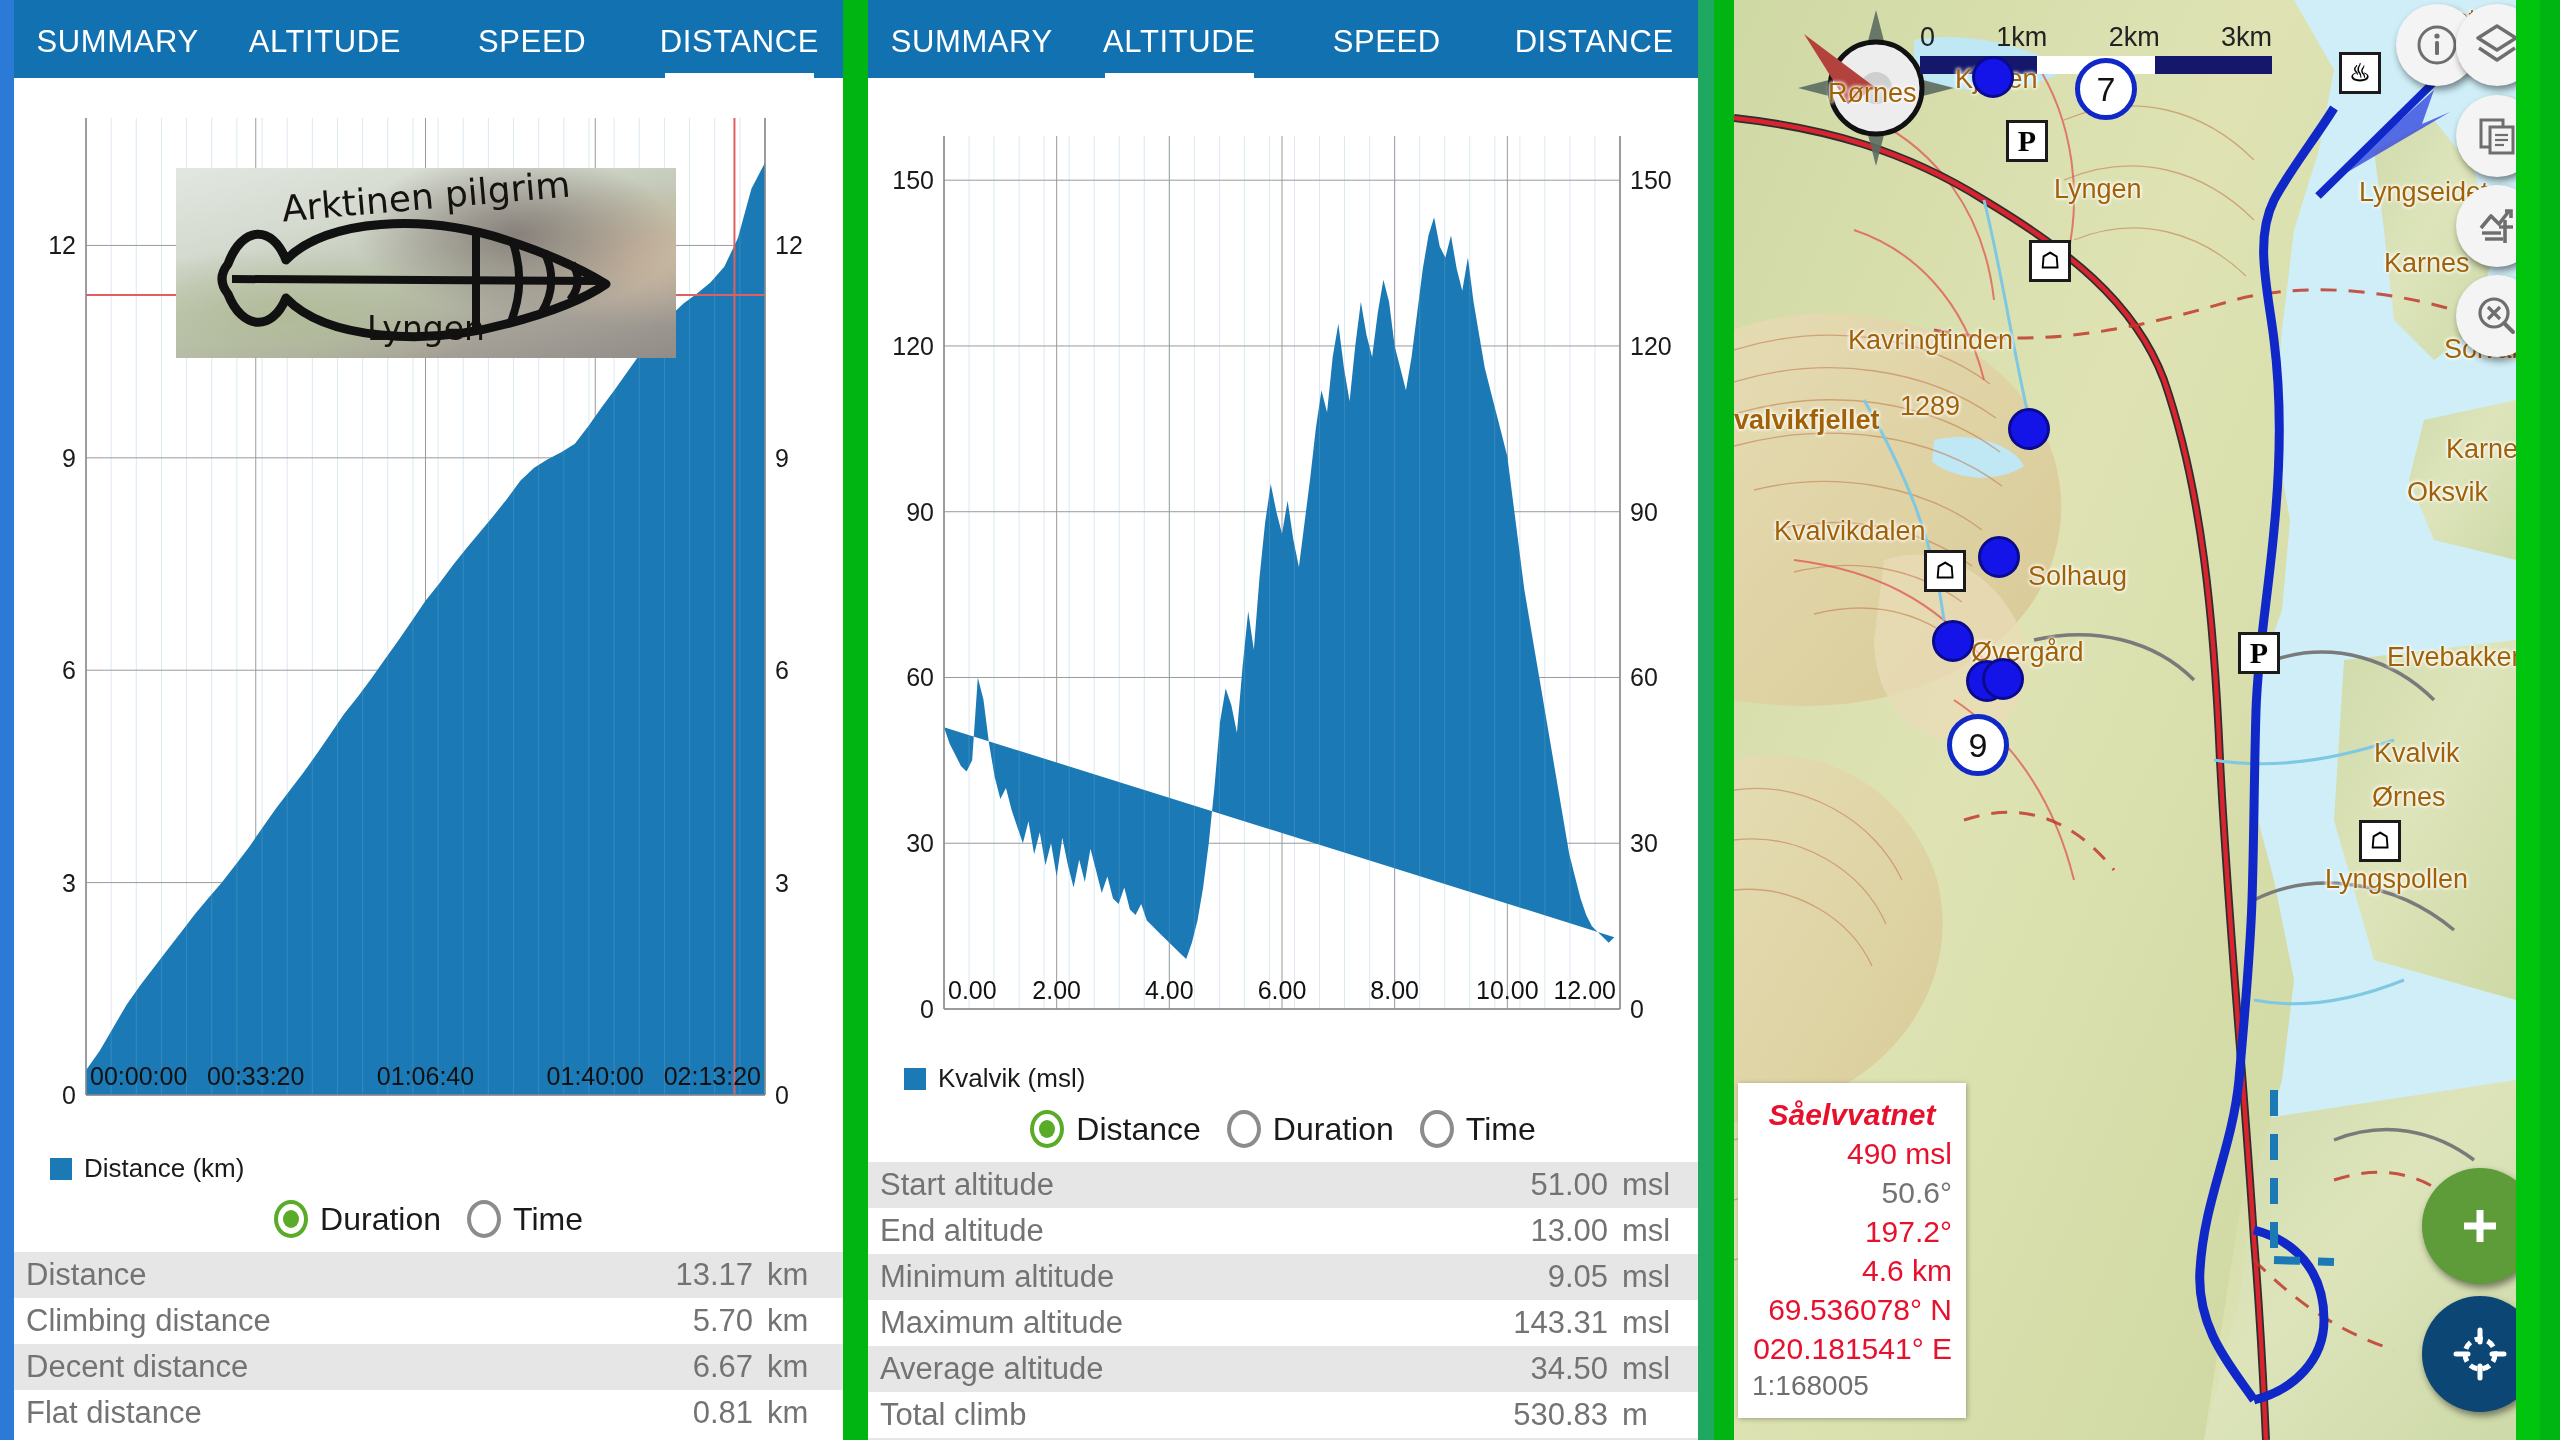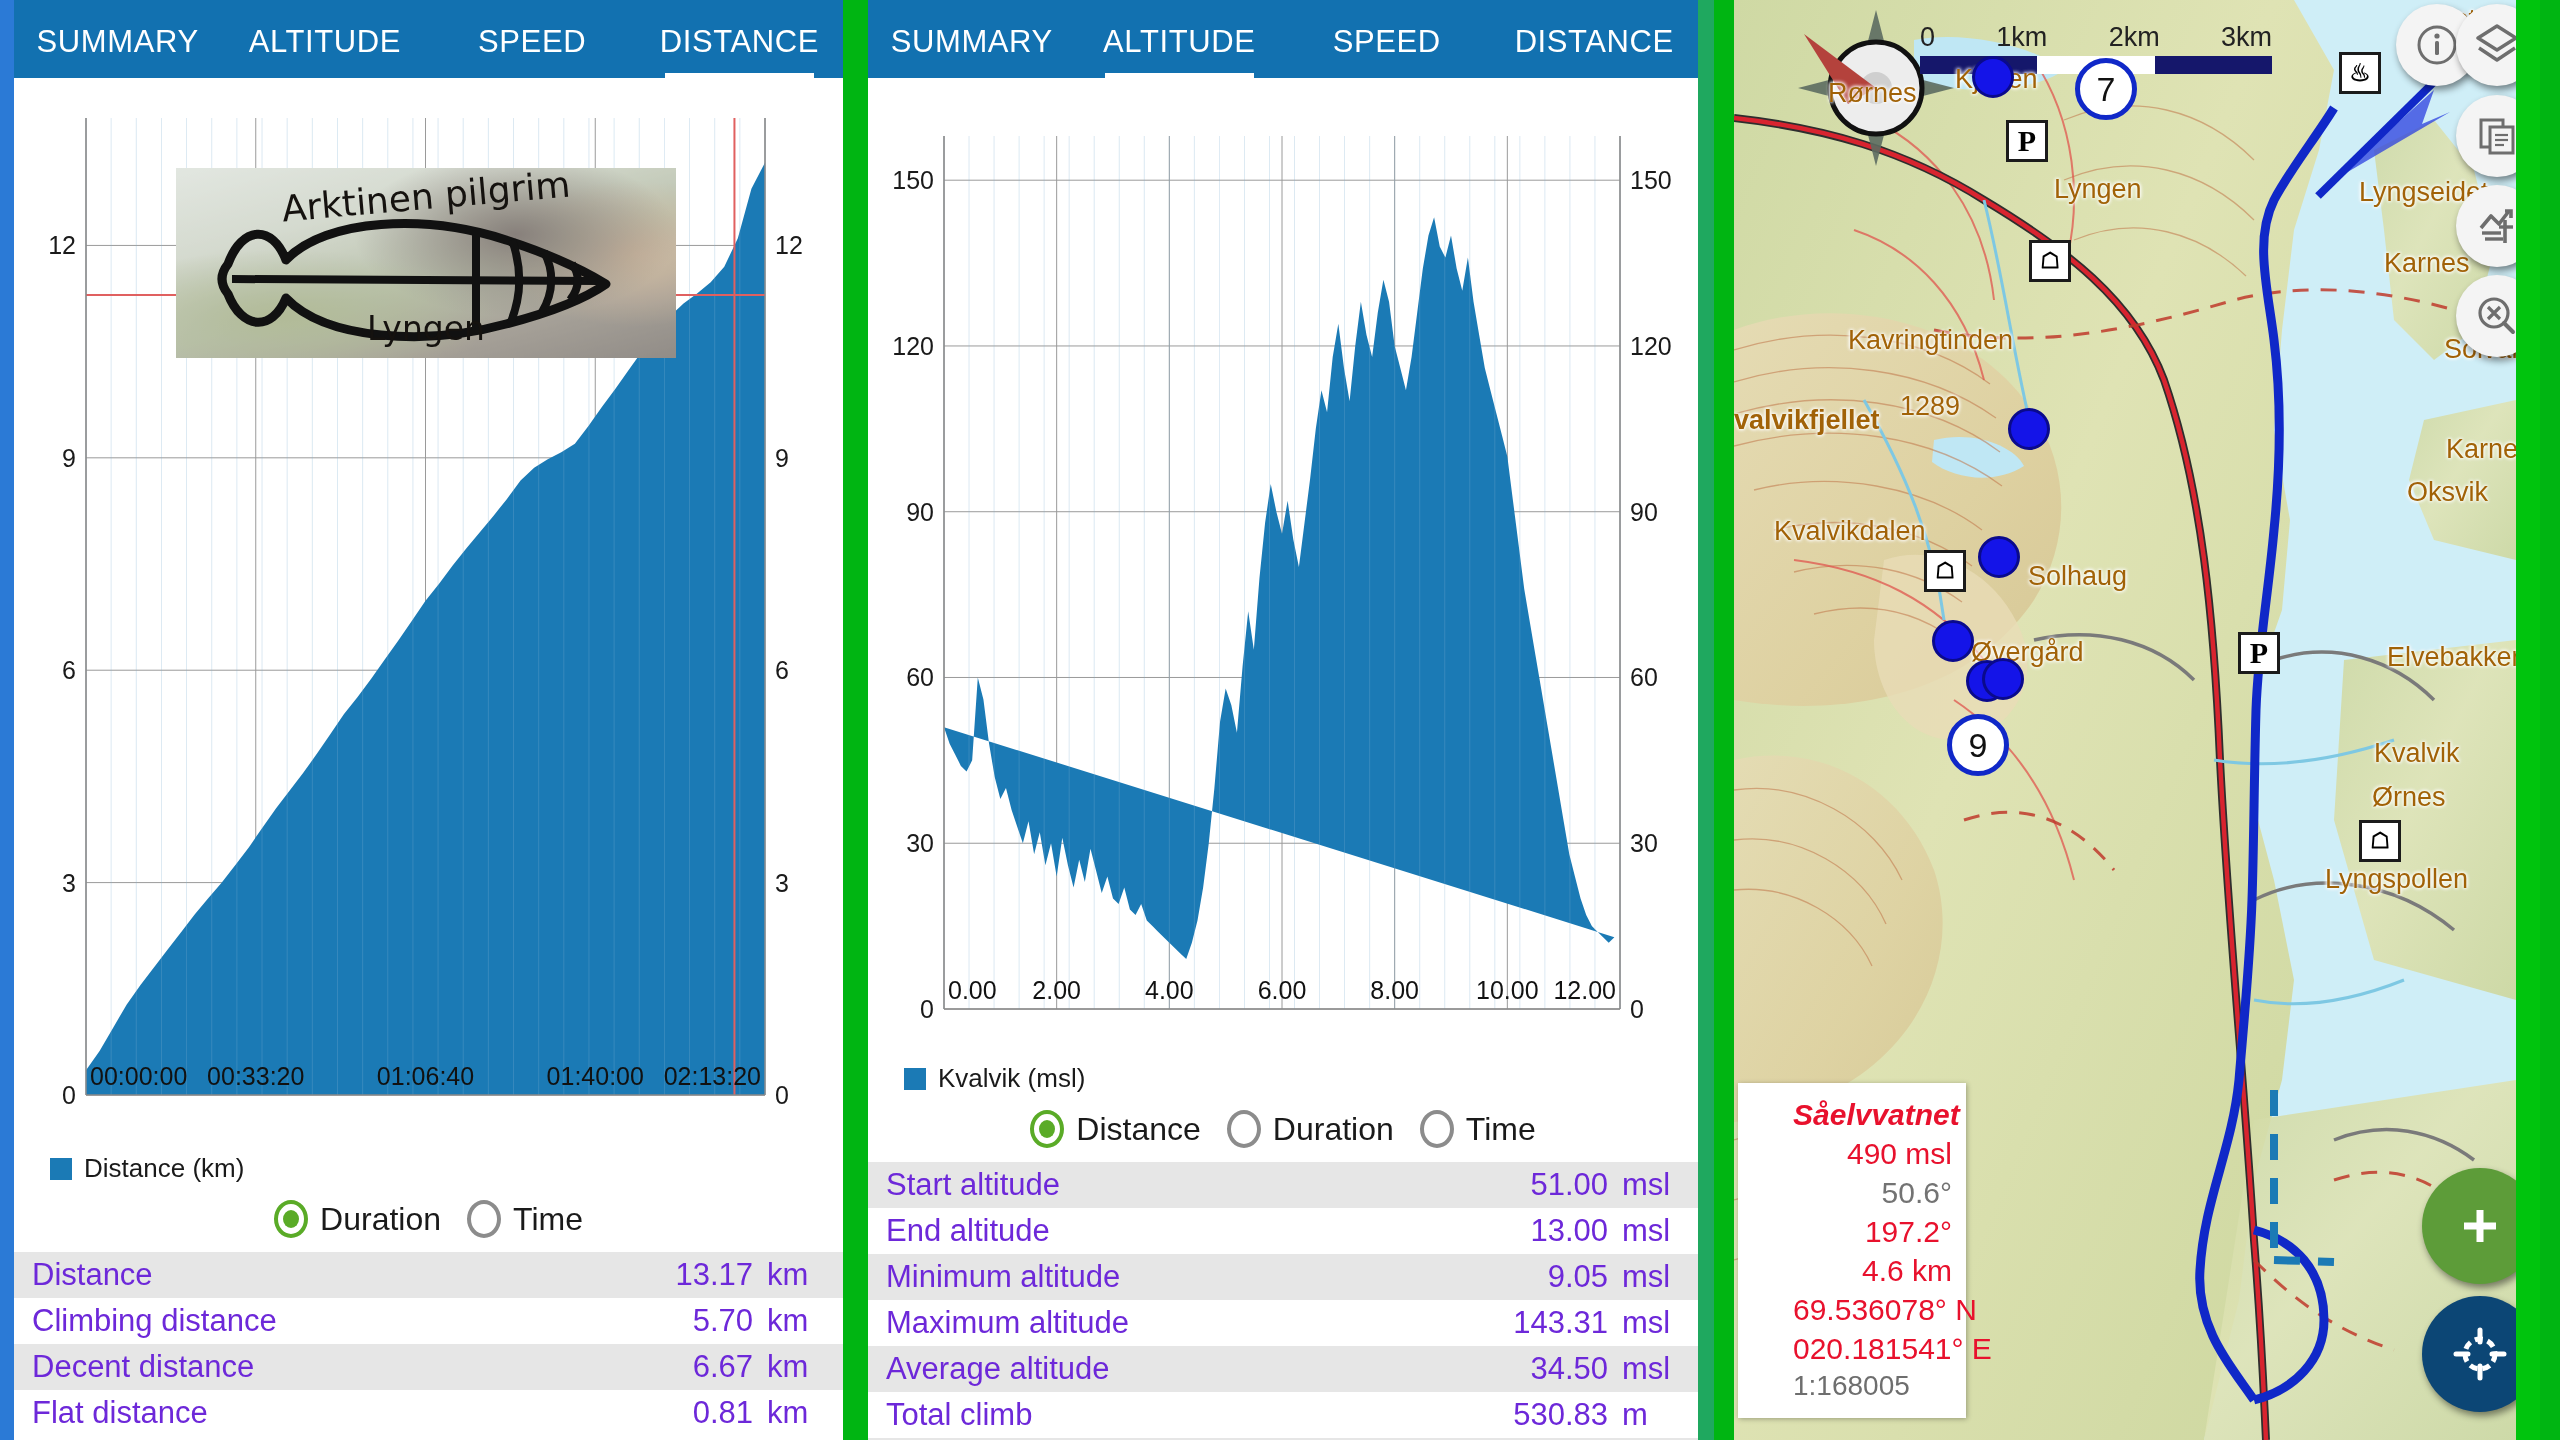--- a/index.html
+++ b/index.html
@@ -88,21 +88,21 @@
   .radio-dot.on::after {
     content: ""; width: 16px; height: 18px; border-radius: 50%; background: #5aab27;
   }
   .radio-label { font-size: 32px; color: #1a1a1a; }
 
   
   .stats { width: 100%; border-collapse: collapse; }
   .stats tr { height: 46px; }
   .stats tr:nth-child(odd) { background: #e6e6e6; }
   .stats tr:nth-child(even) { background: #ffffff; }
-  .stats td { font-size: 31px; color: #6d28d9; padding: 0 18px; white-space: nowrap; }
+  .stats td { font-size: 31px; color: #737373; padding: 0 12px; white-space: nowrap; }
   .stats td.k { text-align: left; }
   .stats td.v { text-align: right; padding-right: 4px; }
   .stats td.u { text-align: left; width: 86px; padding-left: 10px; }
 
   
   .map-stage { position: relative; width: 100%; height: 1440px; overflow: hidden; background: #cfe9f5; }
   .map-svg { position: absolute; inset: 0; }
   .map-btn {
     position: absolute; border-radius: 50%;
     background: #f4f4f4; box-shadow: 2px 4px 7px rgba(0,0,0,0.45);
@@ -140,21 +140,21 @@
     position: absolute; width: 42px; height: 42px; background: #fff;
     border: 3px solid #1b1b1b; display: flex; align-items: center; justify-content: center;
     font-size: 30px; font-weight: bold; color: #000; font-family: "Liberation Serif", serif;
   }
 
   .info-card {
     position: absolute; left: 4px; bottom: 22px; width: 228px;
     background: #ffffff; padding: 12px 14px 14px 14px;
     box-shadow: 1px 1px 5px rgba(0,0,0,0.3);
   }
-  .info-card div { text-align: right; line-height: 1.30; white-space: nowrap; margin-left: 41px; }
+  .info-card div { text-align: right; line-height: 1.30; white-space: nowrap; }
   .ic-title { font-style: italic; font-weight: bold; color: #e8112d; font-size: 30px; text-align: center !important; }
   .ic-red  { color: #e8112d; font-size: 30px; }
   .ic-blue { color: #737373; font-size: 30px; }
   .ic-gray { color: #6e6e6e; font-size: 28px; text-align: left !important; }
 
   .compass { position: absolute; left: 62px; top: 8px; width: 160px; height: 160px; }
 </style>
 </head>
 <body>
 

